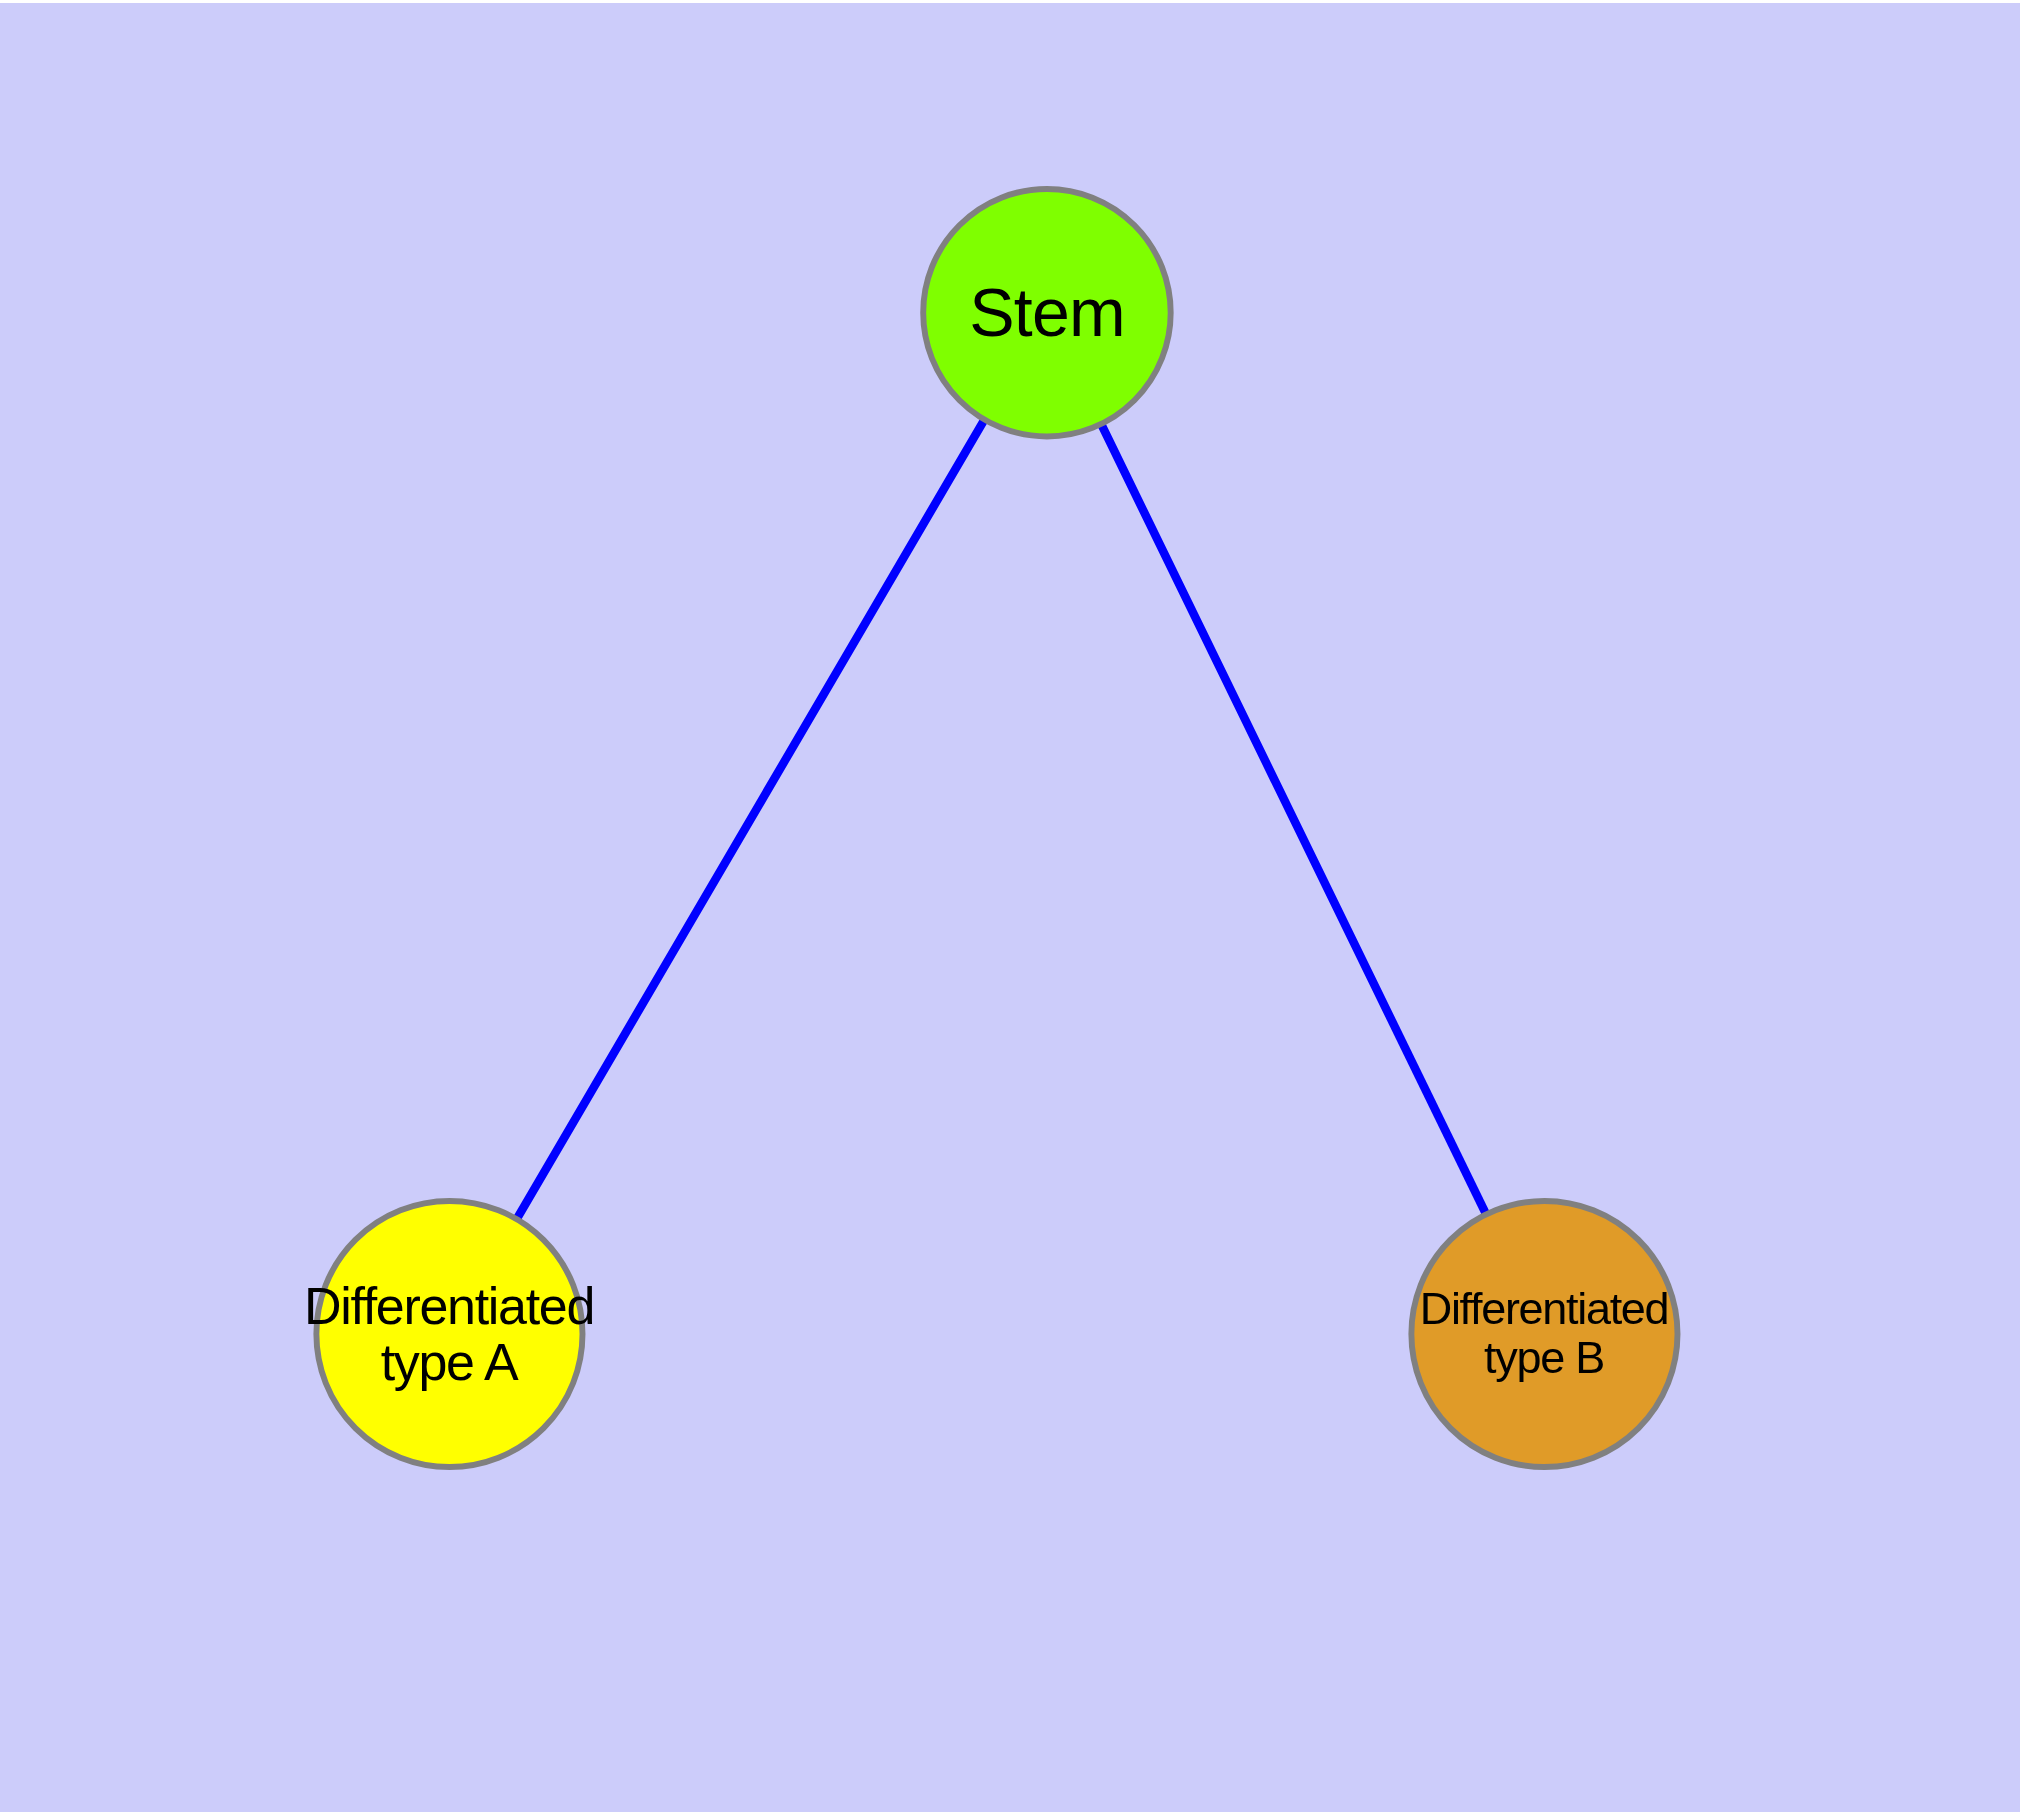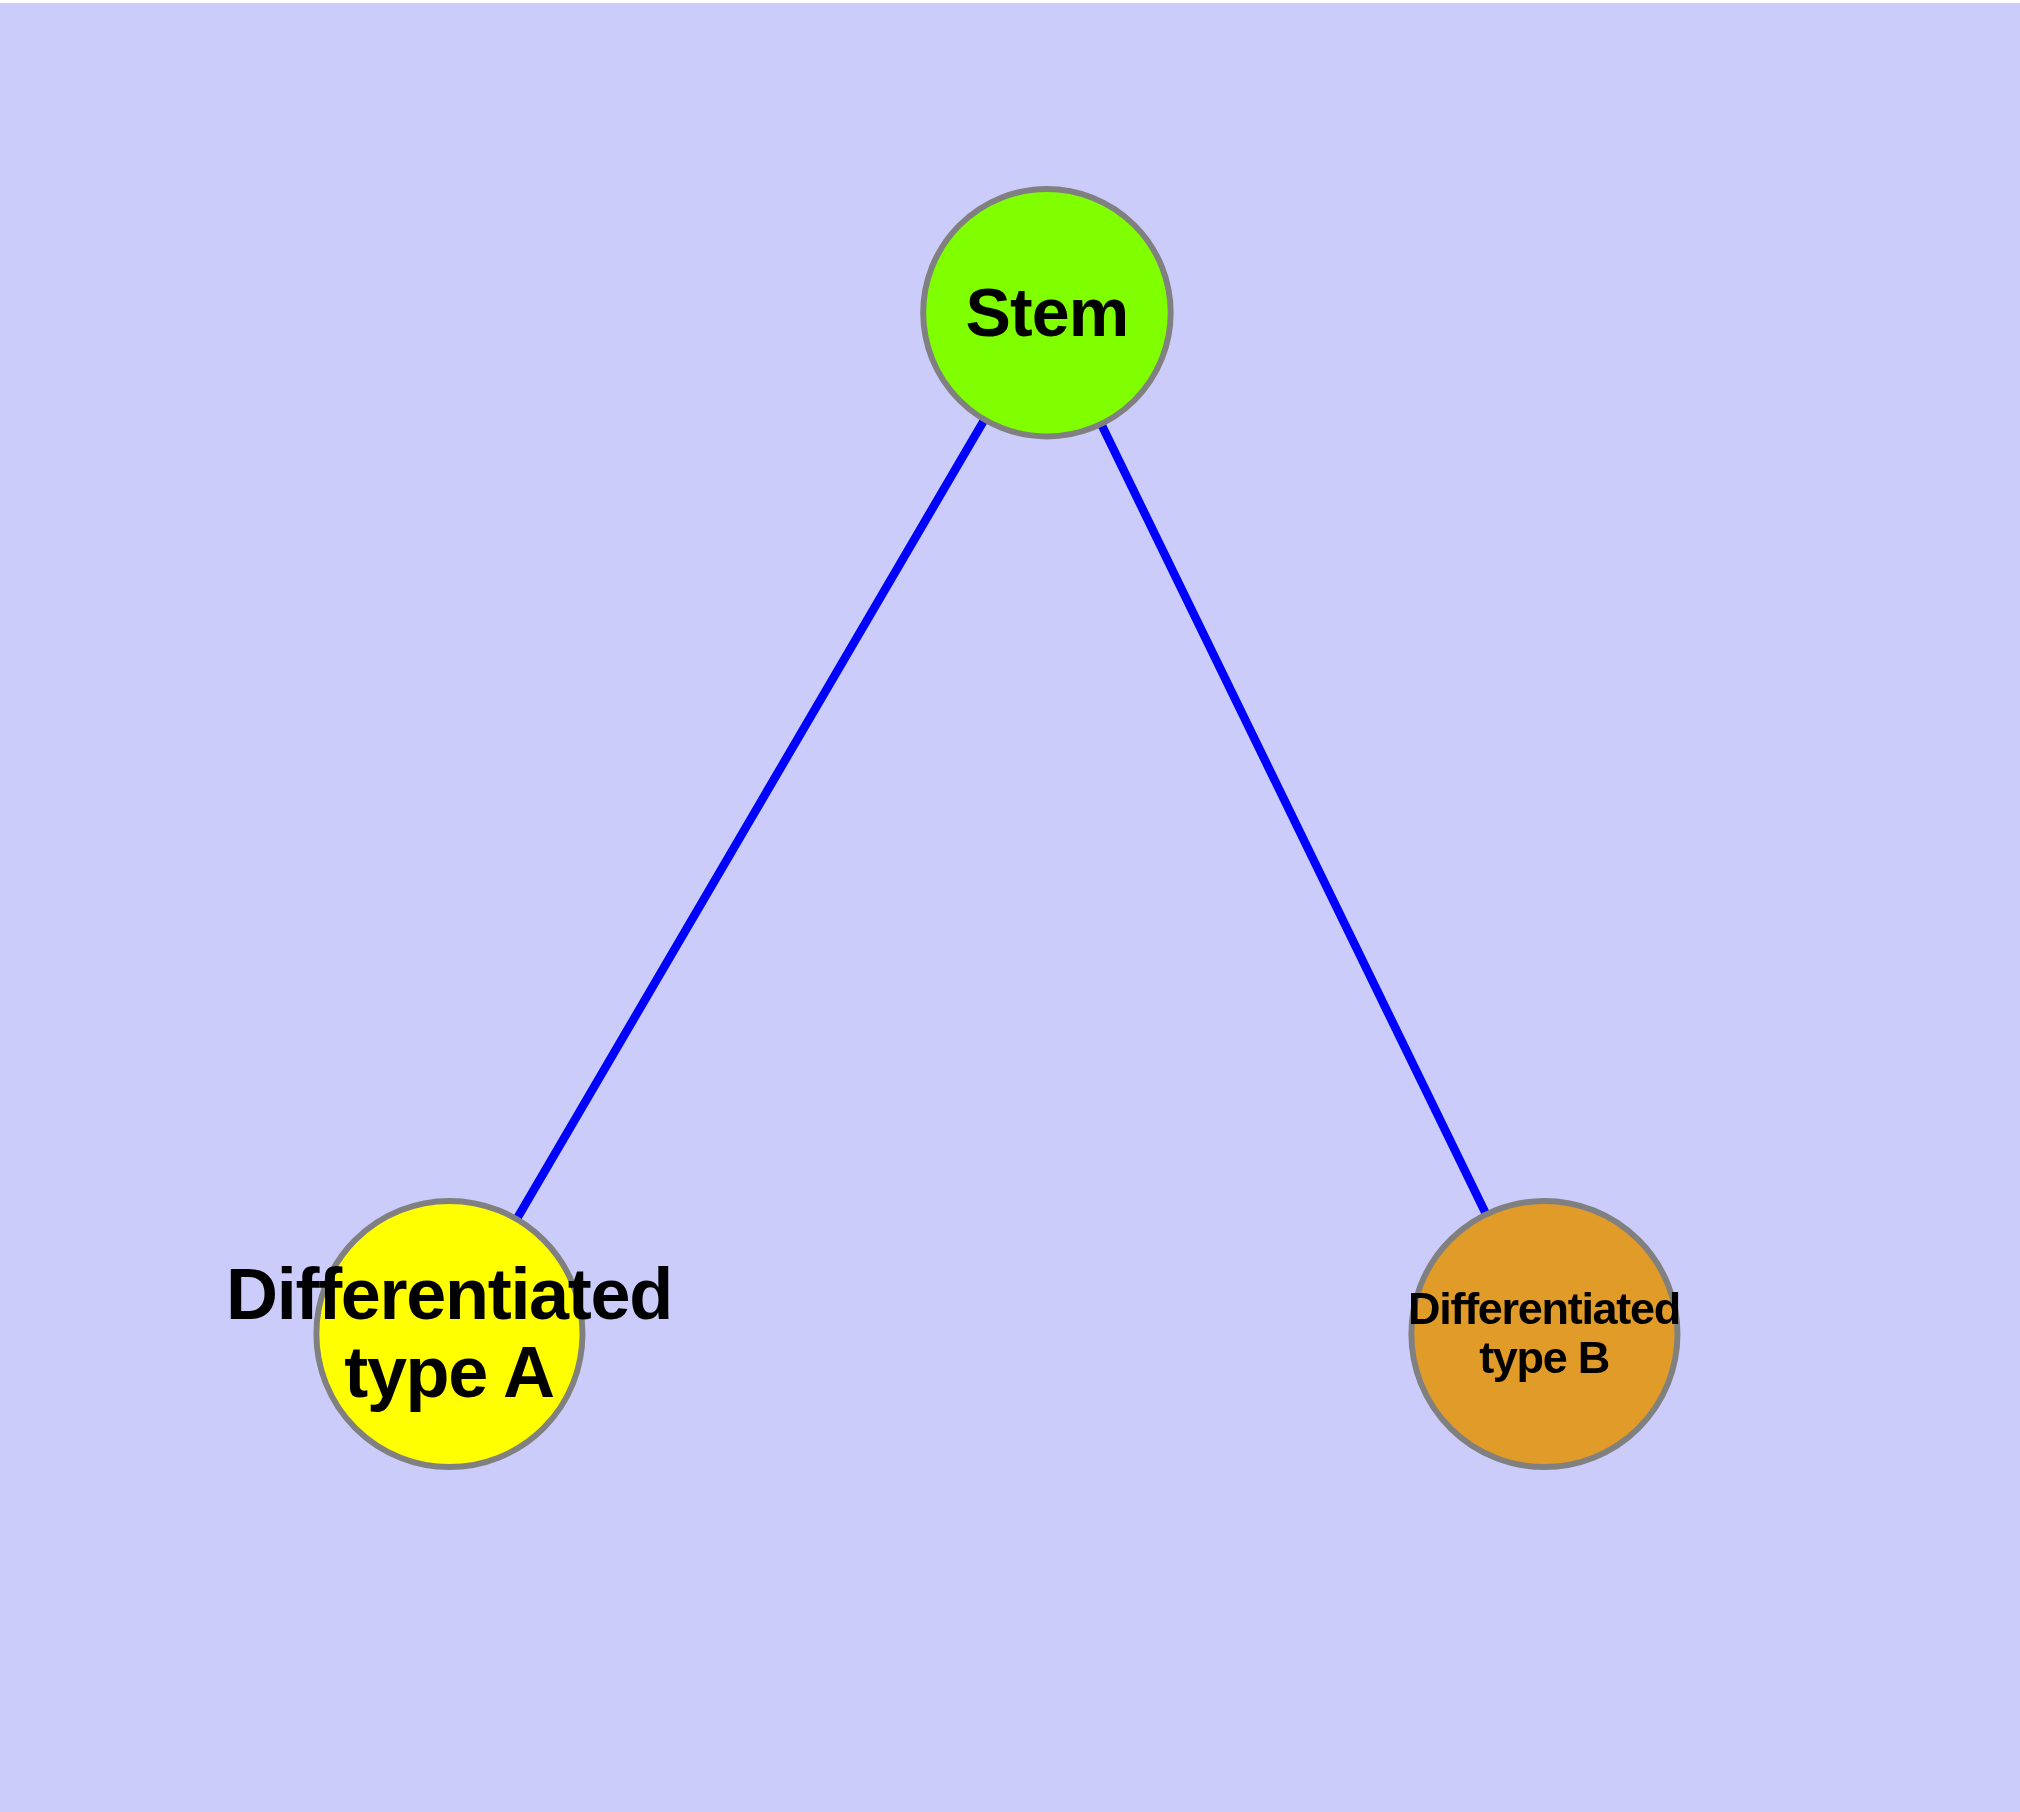--- a/index.html
+++ b/index.html
@@ -30,37 +30,37 @@
     left: 0;
     top: 0;
     width: 2021px;
     height: 1812px;
     z-index: 1;
   }
   .node-label {
     position: absolute;
     z-index: 3;
     color: #000000;
-    font-weight: bold;
+    font-weight: normal;
     text-align: center;
     line-height: 1.08;
     white-space: pre;
     pointer-events: none;
     transform: translate(-50%, -50%);
   }
   #label-stem {
     left: 1047px;
     top: 313px;
     font-size: 68px;
     letter-spacing: -0.8px;
   }
   #label-type-a {
     left: 449px;
     top: 1333px;
-    font-size: 72px;
+    font-size: 52px;
     letter-spacing: -1.3px;
   }
   #label-type-b {
     left: 1544px;
     top: 1333px;
     font-size: 45px;
     letter-spacing: -1.3px;
   }
 </style>
 </head>

